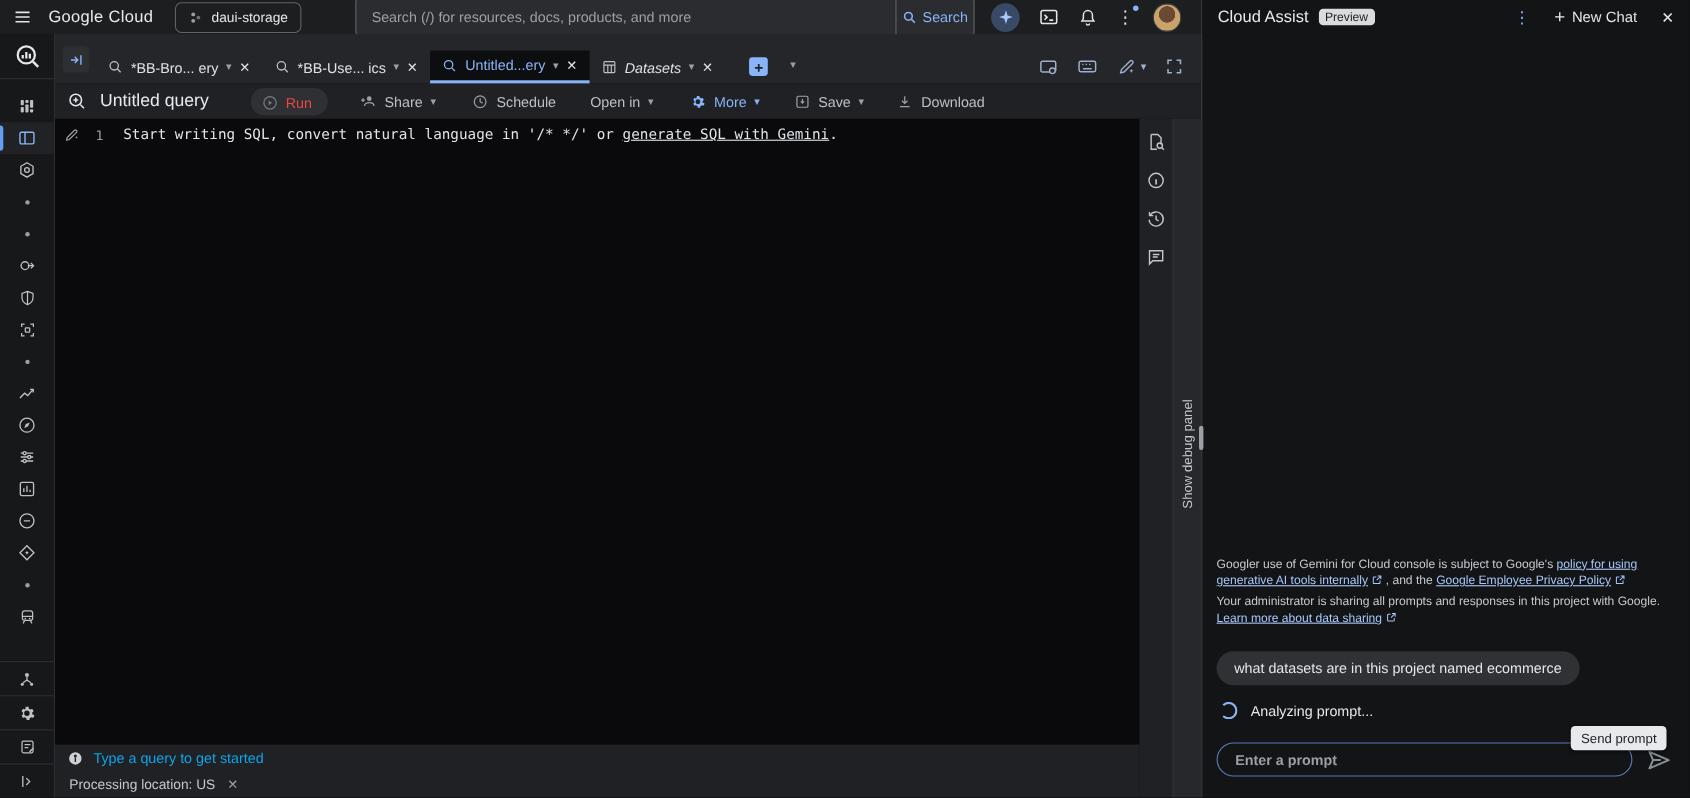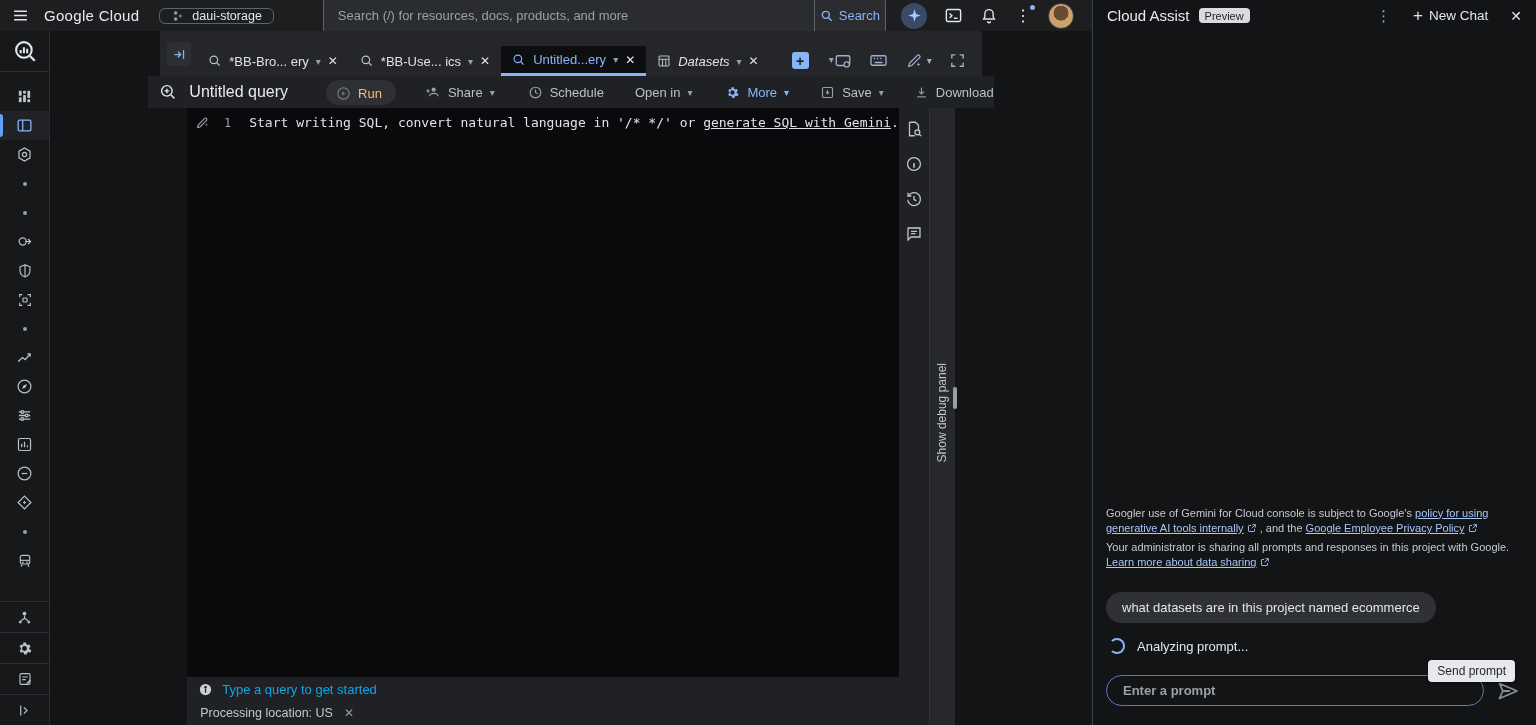--- a/index.html
+++ b/index.html
@@ -10,21 +10,21 @@
 
   
   .main-col { width:1092px; display:flex; flex-direction:column; }
   .assist-col { width:444px; border-left:1px solid #3c4043; display:flex; flex-direction:column; background:#131416; }
 
   
   .topbar { height:31px; background:#1d1e20; display:flex; align-items:center; flex:none; }
   .iconbtn { display:flex; align-items:center; justify-content:center; cursor:pointer; color:#e3e6ea; }
   .hamburger { width:30px; height:30px; margin-left:5px; }
   .logo { color:#e8eaed; font-size:15px; font-weight:500; letter-spacing:.3px; margin-left:9px; white-space:nowrap; }
-  .project-btn { margin-left:20px; height:16px; border:1px solid #5f6368; border-radius:6px;
+  .project-btn { margin-left:20px; height:28px; border:1px solid #5f6368; border-radius:6px;
     display:flex; align-items:center; gap:7px; padding:0 11px; cursor:pointer; }
   .project-btn span { color:#e3e6ea; font-size:12.5px; }
   .searchbox { margin-left:49px; width:563px; height:37px; border:1px solid #5f6368; border-radius:5px;
     background:#2b2c2f; display:flex; align-items:stretch; overflow:hidden; }
   .searchbox input { flex:1; background:transparent; border:0; outline:0; color:#e3e6ea;
     font-size:13px; padding:0 14px; font-family:"Liberation Sans",sans-serif; }
   .searchbox input::placeholder { color:#9aa0a6; }
   .search-btn { width:71px; border-left:1px solid #5f6368; display:flex; align-items:center;
     justify-content:center; gap:5px; color:#8ab4f8; font-size:13px; font-weight:500; cursor:pointer; }
   .top-icons { display:flex; align-items:center; gap:17px; margin-left:auto; margin-right:18px; }
@@ -55,21 +55,21 @@
   .side-list { padding-top:10px; display:flex; flex-direction:column; }
   .side-item { height:29px; display:flex; align-items:center; justify-content:center;
     color:#bdc1c6; cursor:pointer; position:relative; }
   .side-item.active { color:#8ab4f8; background:#202226; }
   .side-item.active::before { content:""; position:absolute; left:0; top:3px; bottom:3px;
     width:3px; border-radius:0 3px 3px 0; background:#669df6; }
   .side-dot { width:4px; height:4px; border-radius:50%; background:#9aa0a6; }
   .side-bottom { margin-top:auto; display:flex; flex-direction:column; }
   .side-bottom .side-item { height:30px; }
 
-  .workspace { flex:1; display:flex; flex-direction:column; min-width:0;align-items:center; }
+  .workspace { flex:1; display:flex; flex-direction:column; min-width:0; }
 
   
   .tabstrip { height:45px; background:#242629; display:flex; align-items:flex-end; flex:none; }
   .collapse-btn { width:24px; height:24px; margin:0 6px 10px 7px; background:#2d2f33; border-radius:4px;
     display:flex; align-items:center; justify-content:center; color:#8ab4f8; cursor:pointer; align-self:flex-end; }
   .tab { height:30px; display:flex; align-items:center; gap:7px; padding:0 11px; color:#dfe1e5;
     font-size:13px; cursor:pointer; white-space:nowrap; }
   .tab .t-caret { color:#9aa0a6; font-size:10px; }
   .tab .t-close { color:#dfe1e5; font-size:12px; }
   .tab.active { background:#0d0e10; color:#8ab4f8; border-bottom:3px solid #8ab4f8; padding-bottom:0; }
@@ -81,21 +81,21 @@
   .strip-caret { color:#9aa0a6; font-size:10px; margin:0 0 11px 20px; align-self:flex-end; cursor:pointer; }
   .strip-icons { margin-left:auto; margin-right:16px; display:flex; align-items:center; gap:17px;
     color:#9fb0cc; align-self:center; margin-top:14px; }
   .strip-icons .with-caret { display:flex; align-items:center; gap:4px; }
   .strip-icons .with-caret .t-caret { color:#9fb0cc; font-size:10px; }
 
   
   .querybar { height:32px; background:#1f2124; display:flex; align-items:center; padding-left:11px; flex:none; }
   .querybar .qtitle { color:#e8eaed; font-size:16px; margin-left:12px; white-space:nowrap; }
   .run-btn { margin-left:38px; height:25px; background:#2e3033; border-radius:13px; display:flex;
-    align-items:center; gap:7px; padding:2px 14px 0 10px; color:#fdba74; font-size:13px; font-weight:500; cursor:default; }
+    align-items:center; gap:7px; padding:2px 14px 0 10px; color:#ef4444; font-size:13px; font-weight:500; cursor:default; }
   .tb-item { display:flex; align-items:center; gap:7px; color:#bac0c6; font-size:13px; cursor:pointer; white-space:nowrap; }
   .tb-item .t-caret { color:#9aa0a6; font-size:10px; }
   .tb-item.blue, .tb-item.blue .t-caret { color:#8ab4f8; }
   .tb-icon { color:#9aa0a6; display:flex; }
   .tb-item.blue .tb-icon { color:#8ab4f8; }
 
   
   .editor-row { flex:1; display:flex; min-height:0; }
   .editor-stack { flex:1; display:flex; flex-direction:column; min-width:0; }
   .editor { flex:1; background:#0a0a0c; font-family:"DejaVu Sans Mono", monospace; font-size:13px;

